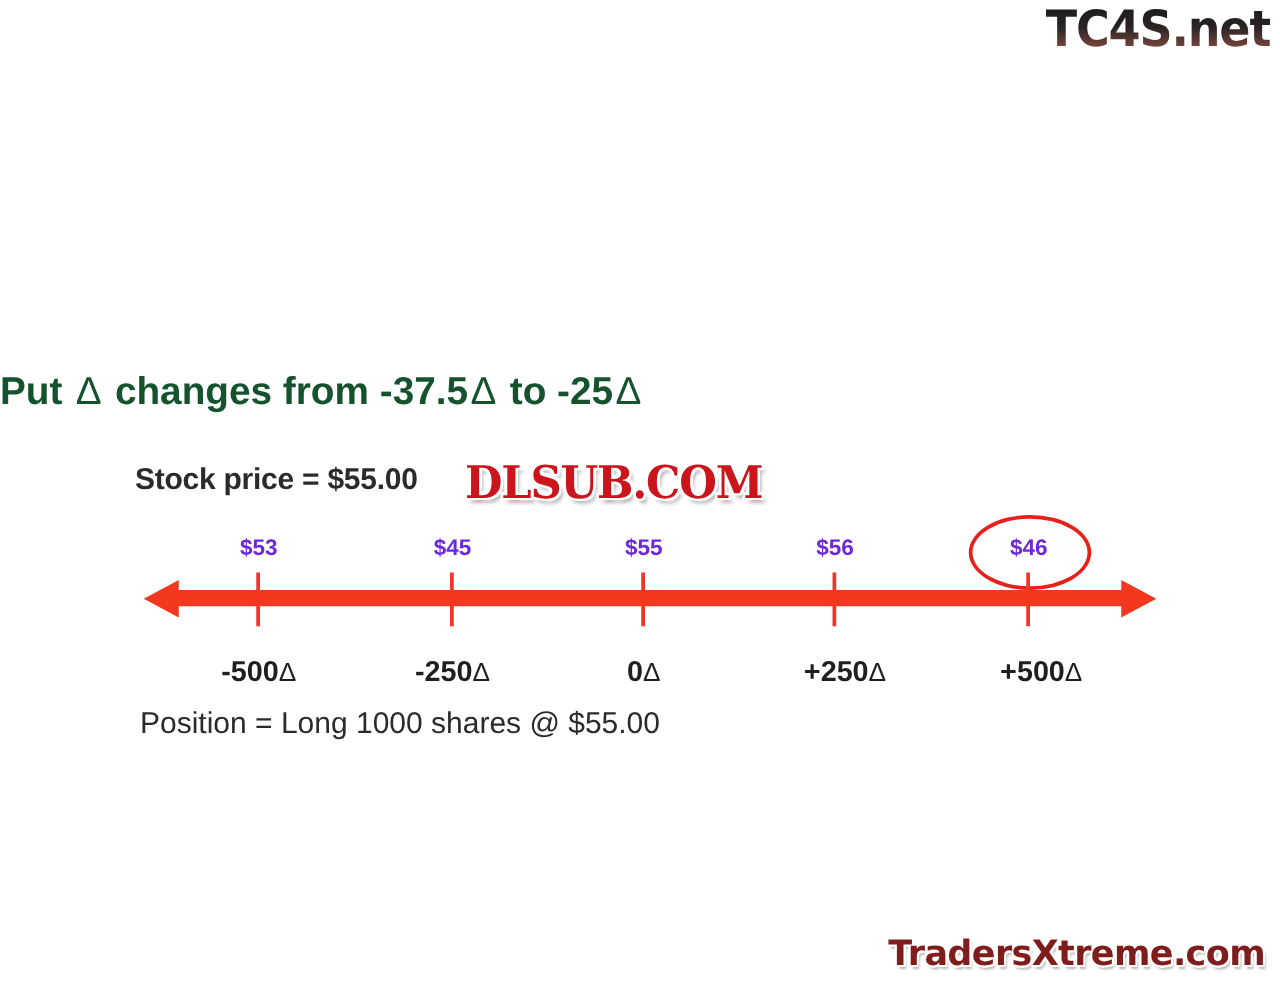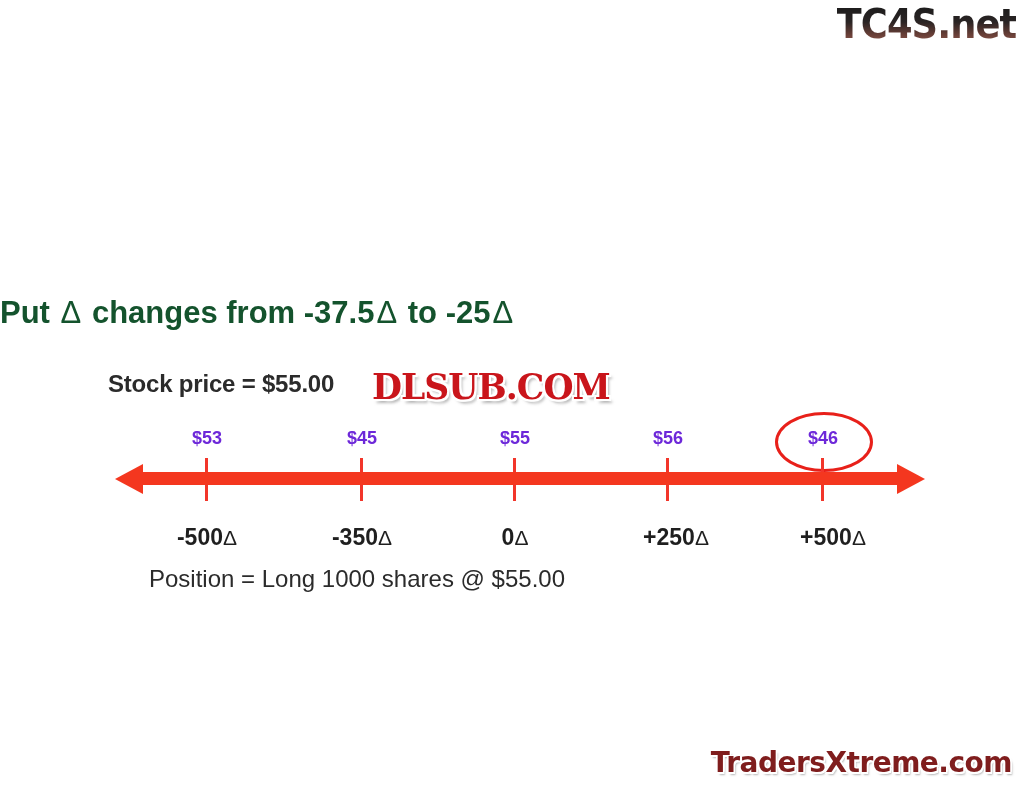--- a/index.html
+++ b/index.html
@@ -187,21 +187,20 @@
   
   #position-block {
     position: absolute;
     left: 112px;
     top: 566px;
     font-family: "Liberation Sans", sans-serif;
     font-size: 24px;
     color: #2b2b2b;
     line-height: 25px;
     white-space: nowrap;
-    margin-left: 37px;
   }
   #position-block .indent {
     padding-left: 134px;
   }
 
   
   #tx-logo {
     position: absolute;
     right: 12px;
     bottom: 14px;
@@ -256,21 +255,21 @@
     <div class="tick" style="left:821px; top:458px; height:43px;"></div>
 
     <div id="axis-line"></div>
     <div class="arrowhead" id="arrow-left"></div>
     <div class="arrowhead" id="arrow-right"></div>
 
     <div class="delta-label" style="left:207px">
       <span>-500</span><span class="dsym">Δ</span>
     </div>
     <div class="delta-label" style="left:362px">
-      <span>-350</span><span class="dsym">Δ</span>
+      <span>-250</span><span class="dsym">Δ</span>
     </div>
     <div class="delta-label" style="left:515px">
       <span>0</span><span class="dsym">Δ</span>
     </div>
     <div class="delta-label" style="left:676px">
       <span>+</span><span>250</span><span class="dsym">Δ</span>
     </div>
     <div class="delta-label" style="left:833px">
       <span>+</span><span>500</span><span class="dsym">Δ</span>
     </div>

